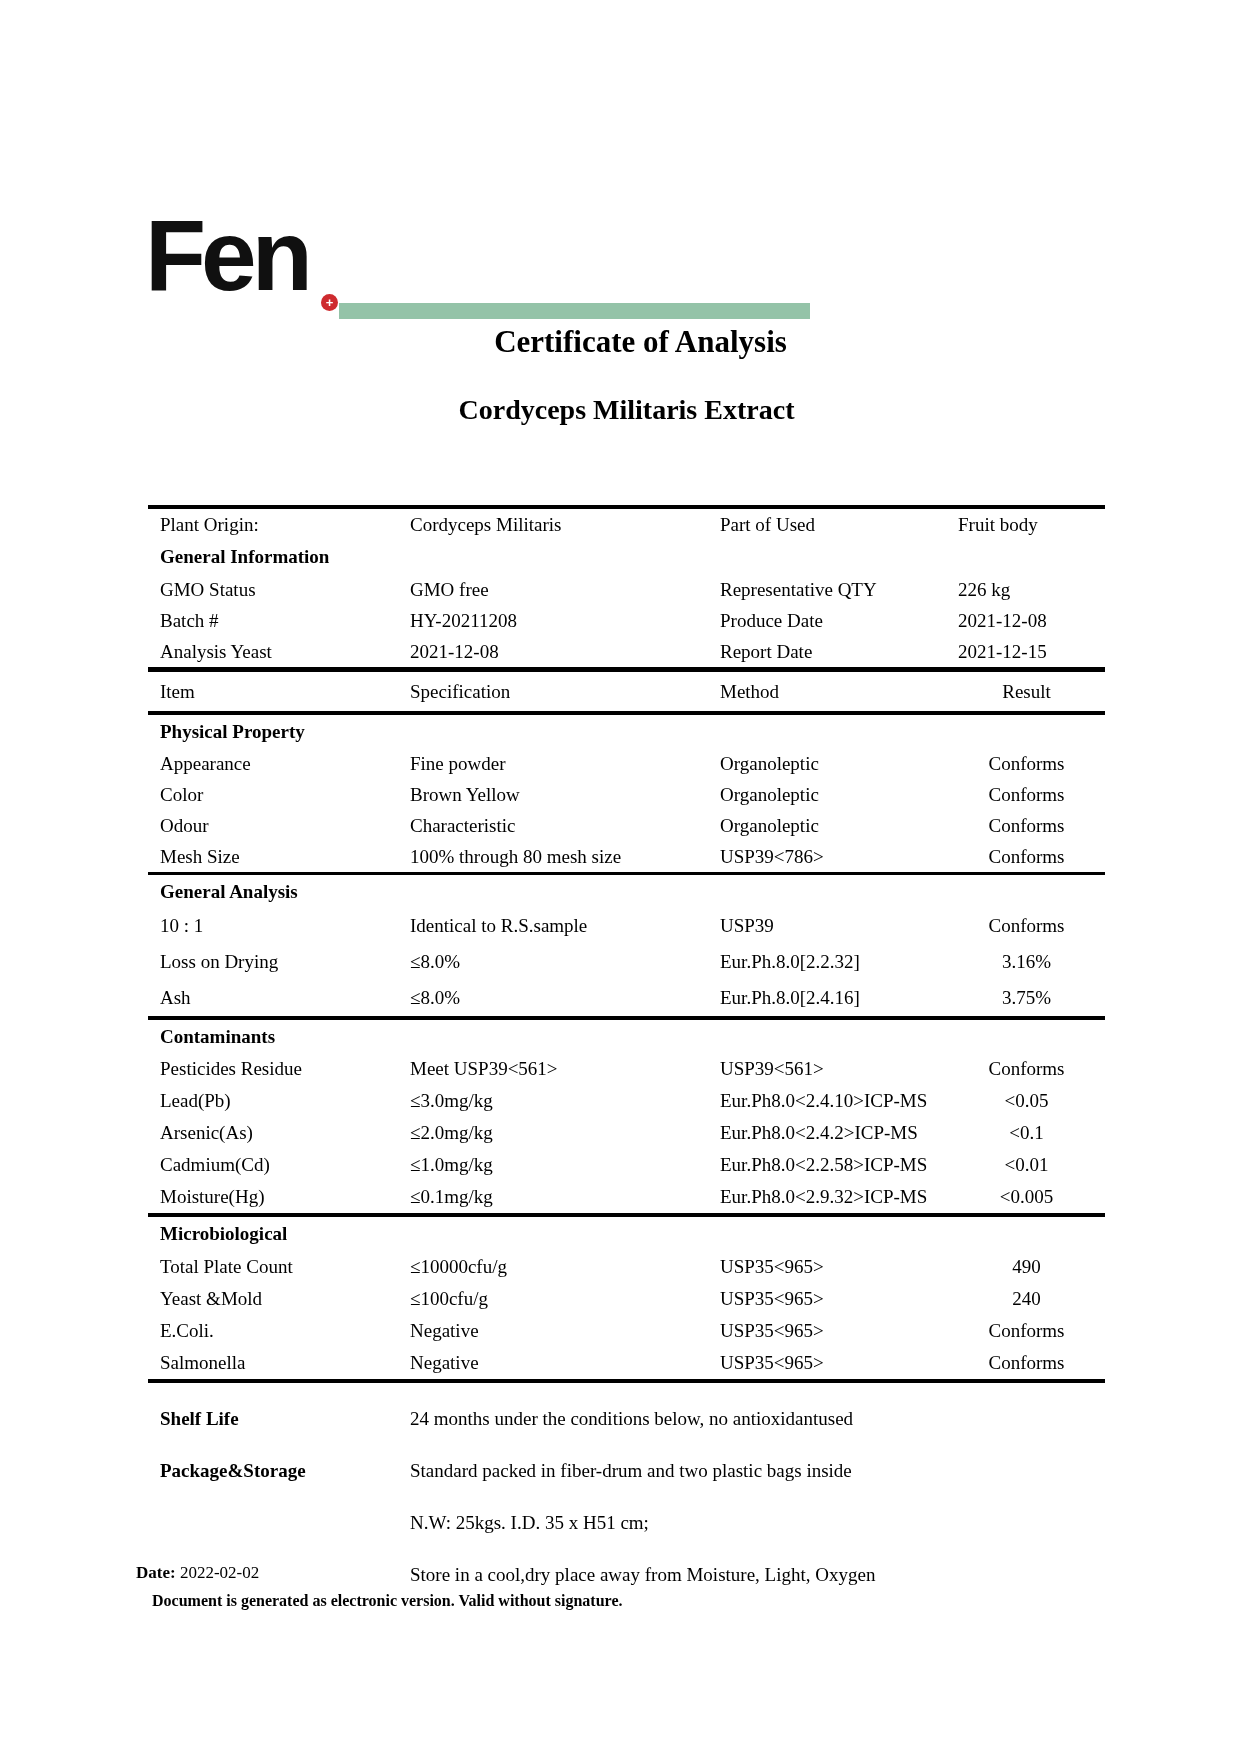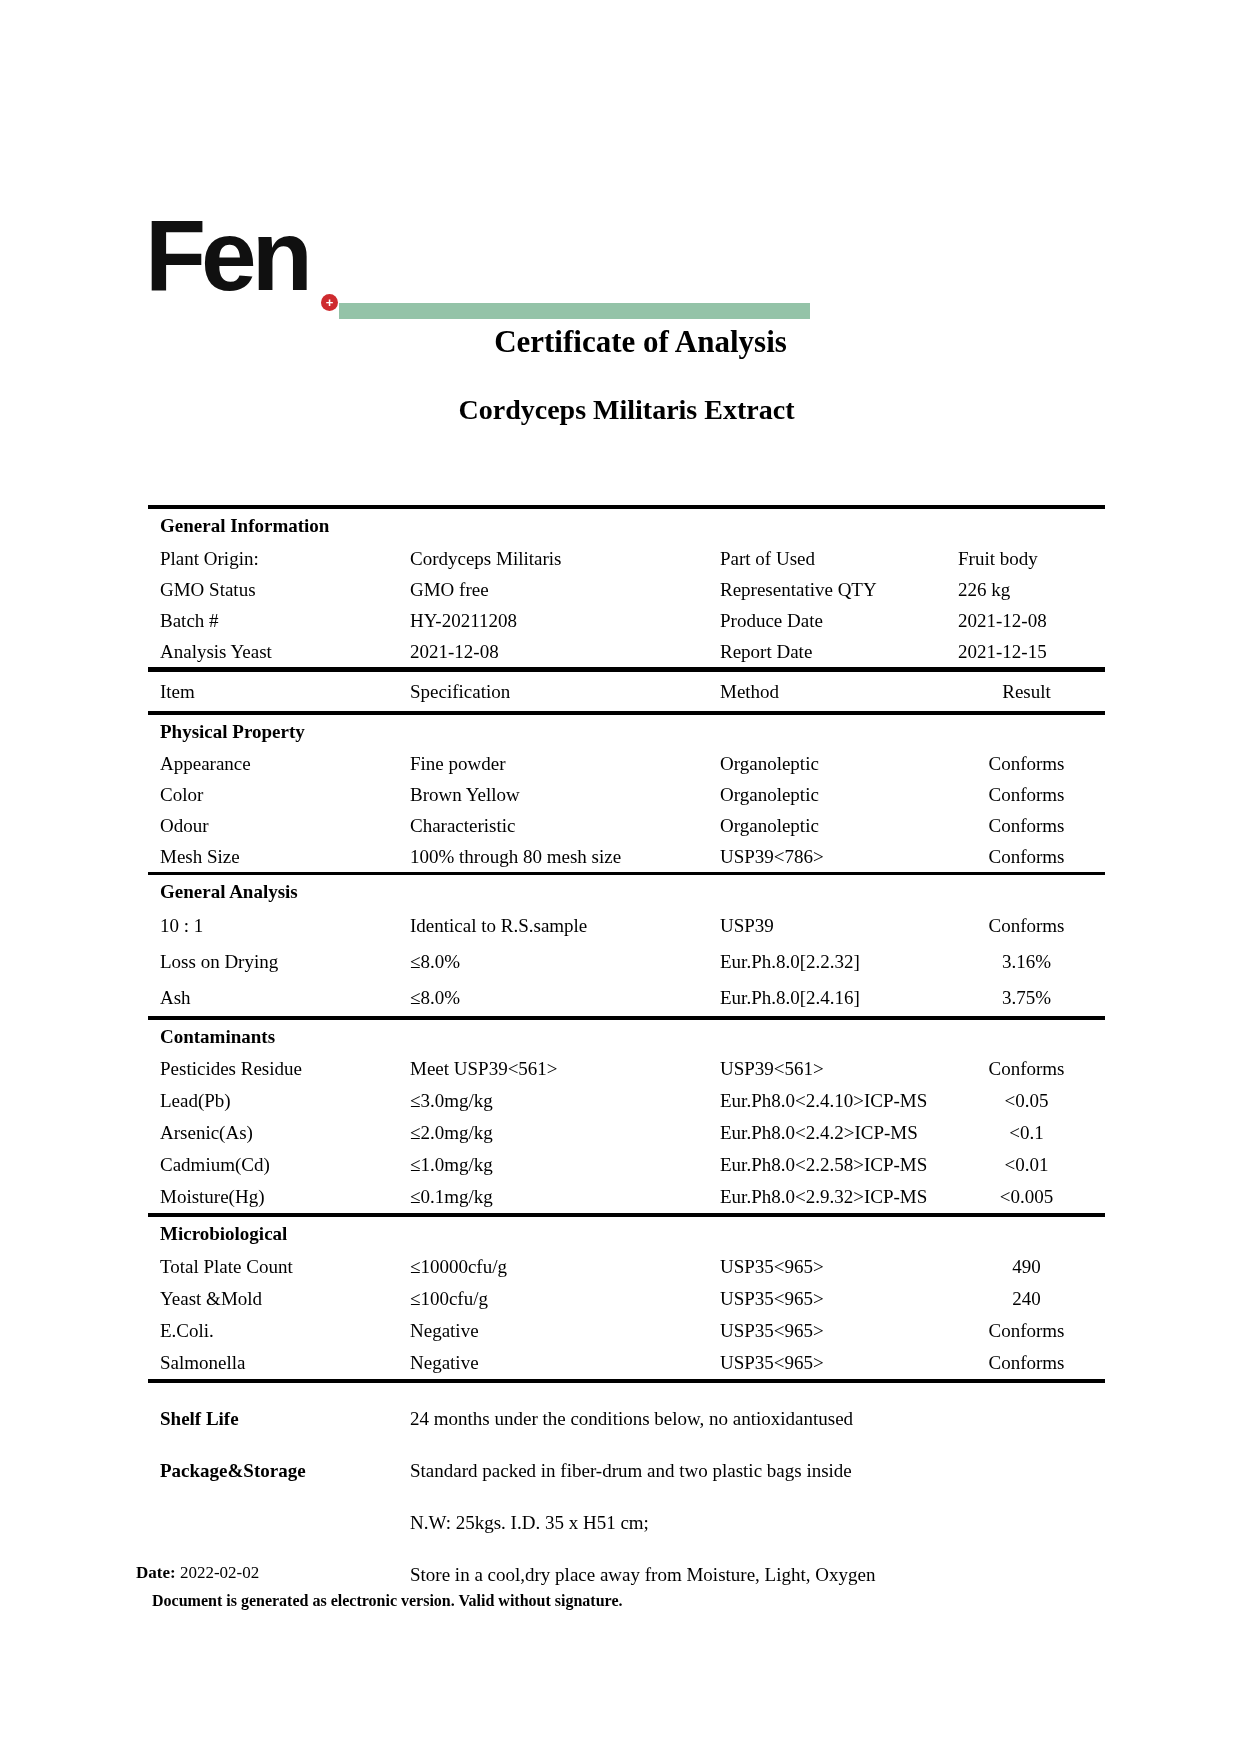--- a/index.html
+++ b/index.html
@@ -78,29 +78,29 @@
     <span>+</span>
   </div>
   <div class="brand-bar" style="background: rgb(148, 195, 168);"></div>
 
   <h1 class="doc-title">Certificate of Analysis</h1>
   <h2 class="doc-subtitle">Cordyceps Militaris Extract</h2>
 
   <div class="coa-table">
     <div class="rule"></div>
 
-    <div class="row h34">
-      <div class="sec-head" style="width:100%">General Information</div>
-    </div>
     <div class="row gen-grid h31">
       <span></span>
       <span>Plant Origin:</span>
       <span>Cordyceps Militaris</span>
       <span>Part of Used</span>
       <span>Fruit body</span>
+    </div>
+    <div class="row h34">
+      <div class="sec-head" style="width:100%">General Information</div>
     </div>
     <div class="row gen-grid h31">
       <span></span>
       <span>GMO Status</span>
       <span>GMO free</span>
       <span>Representative QTY</span>
       <span>226 kg</span>
     </div>
     <div class="row gen-grid h31">
       <span></span>

